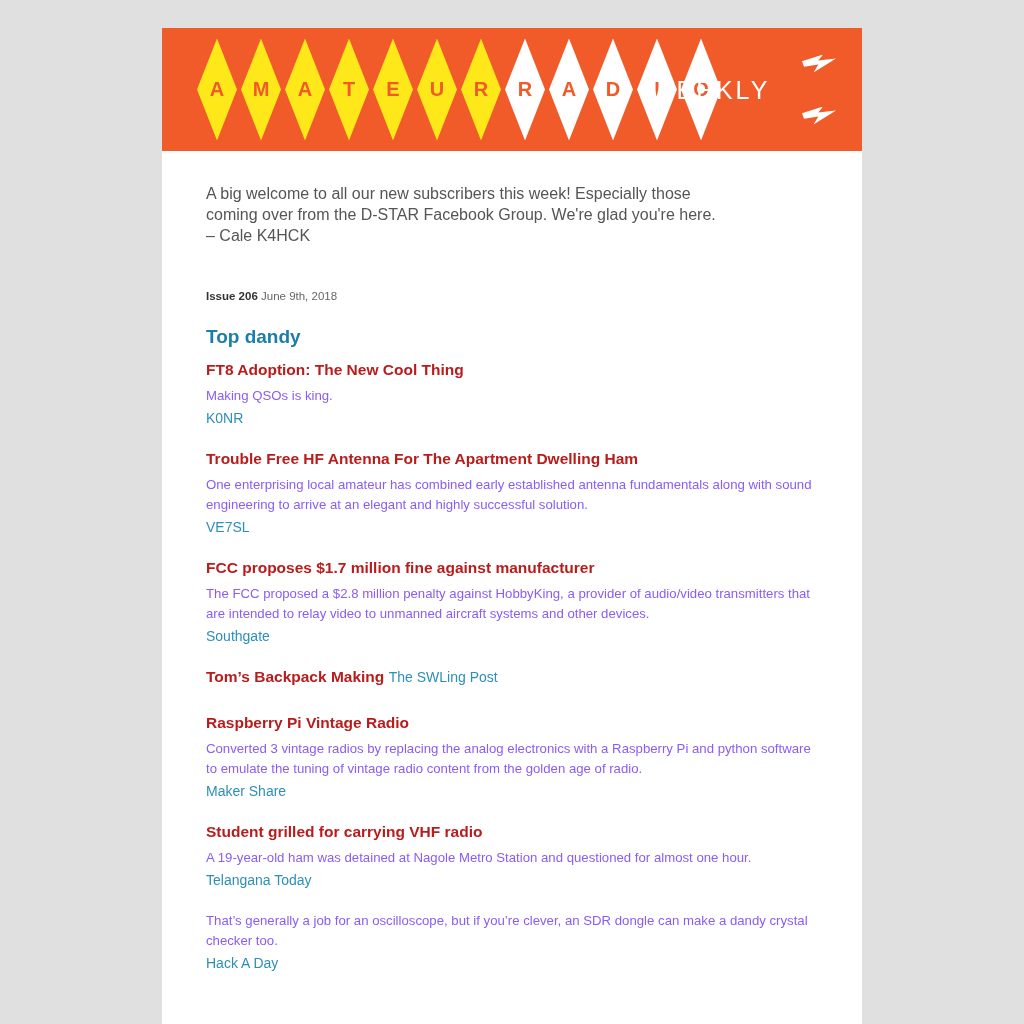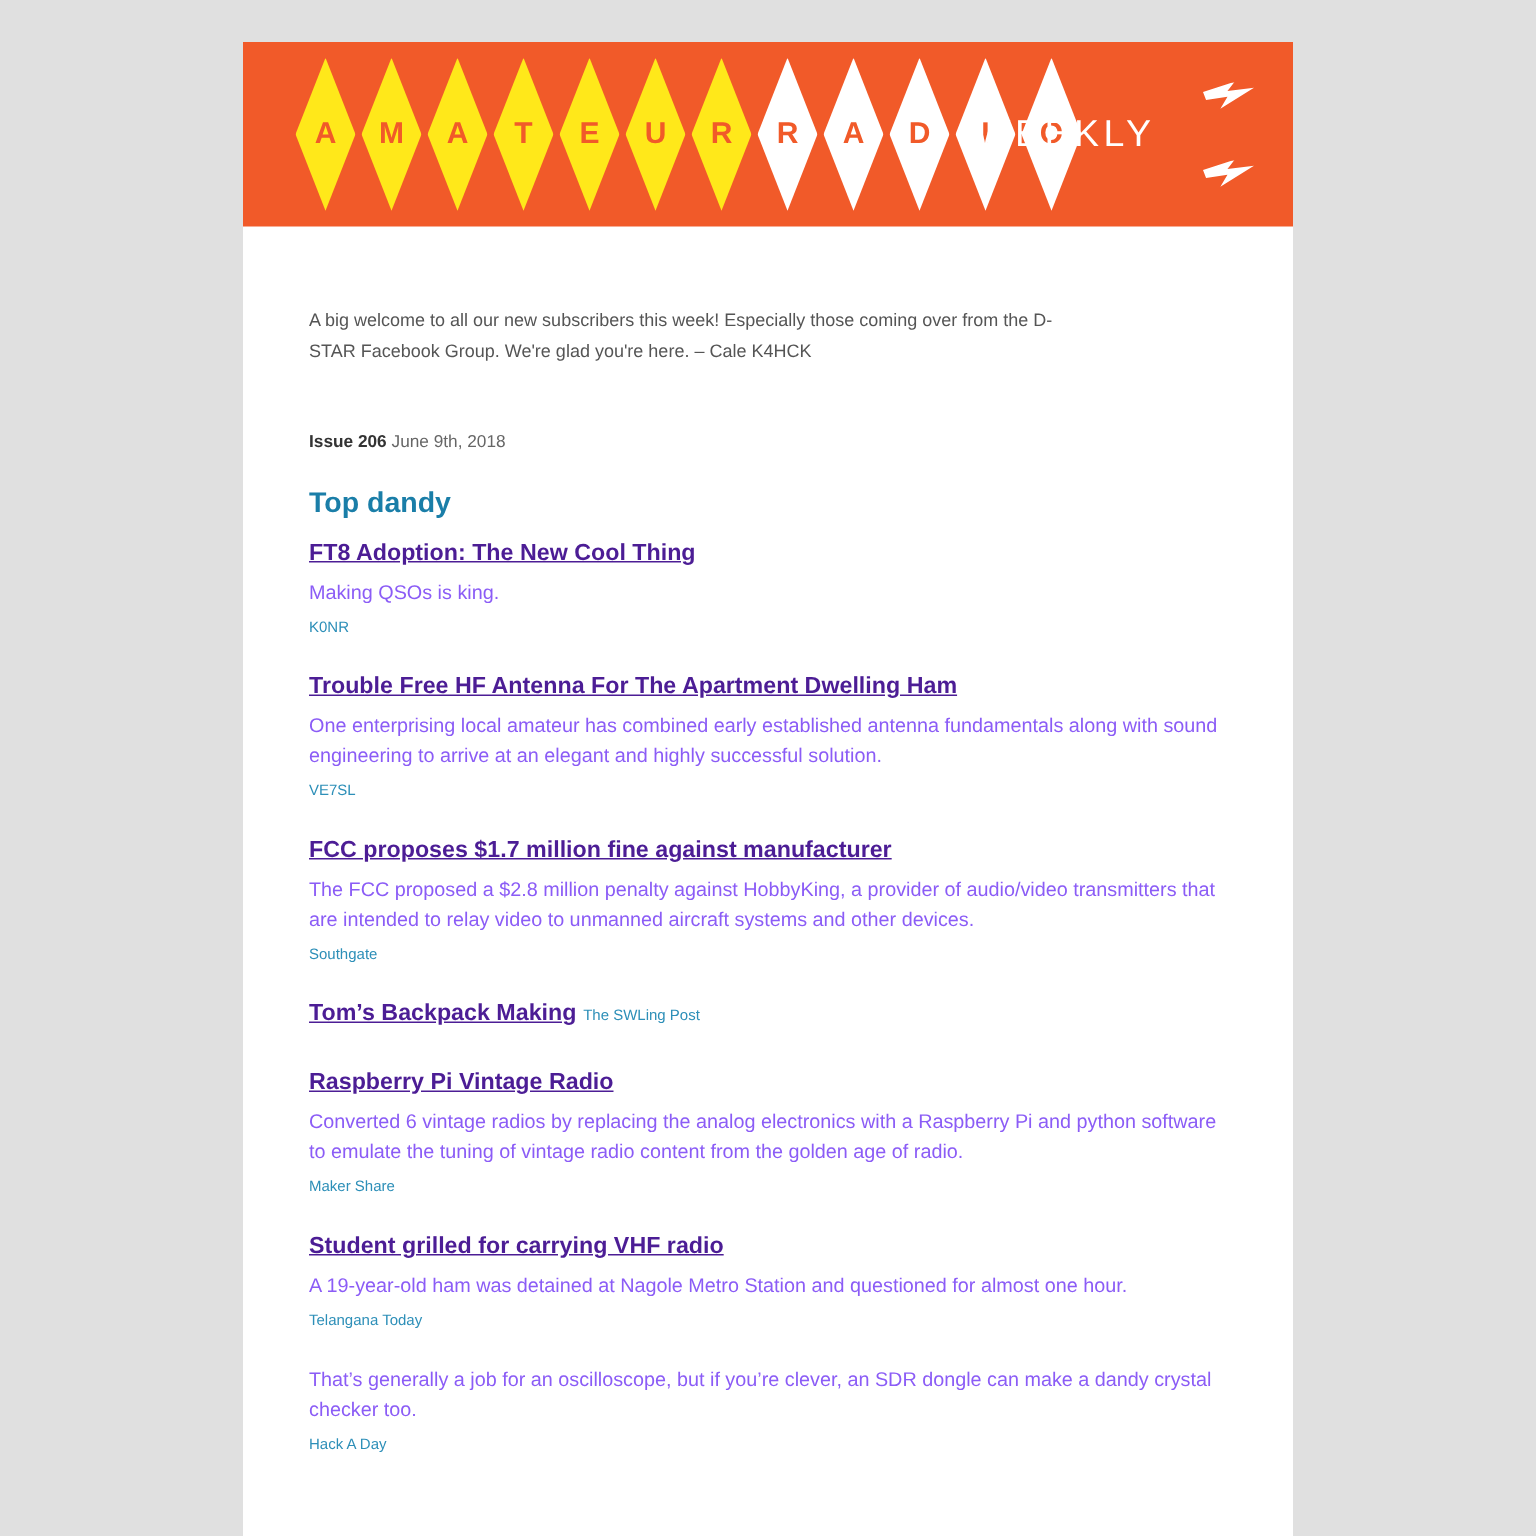--- a/index.html
+++ b/index.html
@@ -98,23 +98,23 @@
   }
   .bolt.b1 { right: 0; top: 8px; }
   .bolt.b2 { right: 0; bottom: 8px; }
 
   
   .content {
     padding: 0 44px 0 44px;
   }
   .intro {
     color: #555555;
-    font-size: 12px;
+    font-size: 16px;
     line-height: 21px;
-    padding-top: 52px;
+    padding-top: 32px;
     max-width: 520px;
   }
   .issue-line {
     font-size: 11.5px;
     color: #666666;
     padding-top: 44px;
     padding-right: 2px;
   }
   .issue-line .issue-num {
     color: #333333;
@@ -124,39 +124,38 @@
     color: #1a7ea8;
     font-size: 19px;
     font-weight: bold;
     margin-top: 24px;
     margin-bottom: 12px;
   }
   .item {
     margin-bottom: 22px;
   }
   .item-title {
-    color: #4c1d95;
+    color: #b91c1c;
     font-size: 15.5px;
     font-weight: bold;
-    text-decoration: underline;
     line-height: 20px;
     display: inline-block;
     margin-bottom: 4px;
     cursor: pointer;
   }
   .item-desc {
     color: #8b5cf6;
     font-size: 13.2px;
     line-height: 20px;
     margin: 2px 0 3px 0;
     max-width: 610px;
   }
   .item-source {
     color: #2d8fb8;
-    font-size: 10px;
+    font-size: 14px;
     cursor: pointer;
   }
 </style>
 </head>
 <body>
 
 <div class="page">
 
   <div class="masthead">
     <div class="mast-inner">
@@ -247,21 +246,21 @@
       <a class="item-source">Southgate</a>
     </div>
 
     <div class="item">
       <a class="item-title">Tom’s Backpack Making</a>
       <a class="item-source">The SWLing Post</a>
     </div>
 
     <div class="item">
       <a class="item-title">Raspberry Pi Vintage Radio</a>
-      <div class="item-desc">Converted 6 vintage radios by replacing the analog electronics with a Raspberry Pi and python software to emulate the tuning of vintage radio content from the golden age of radio.</div>
+      <div class="item-desc">Converted 3 vintage radios by replacing the analog electronics with a Raspberry Pi and python software to emulate the tuning of vintage radio content from the golden age of radio.</div>
       <a class="item-source">Maker Share</a>
     </div>
 
     <div class="item">
       <a class="item-title">Student grilled for carrying VHF radio</a>
       <div class="item-desc">A 19-year-old ham was detained at Nagole Metro Station and questioned for almost one hour.</div>
       <a class="item-source">Telangana Today</a>
     </div>
 
     <div class="item">

